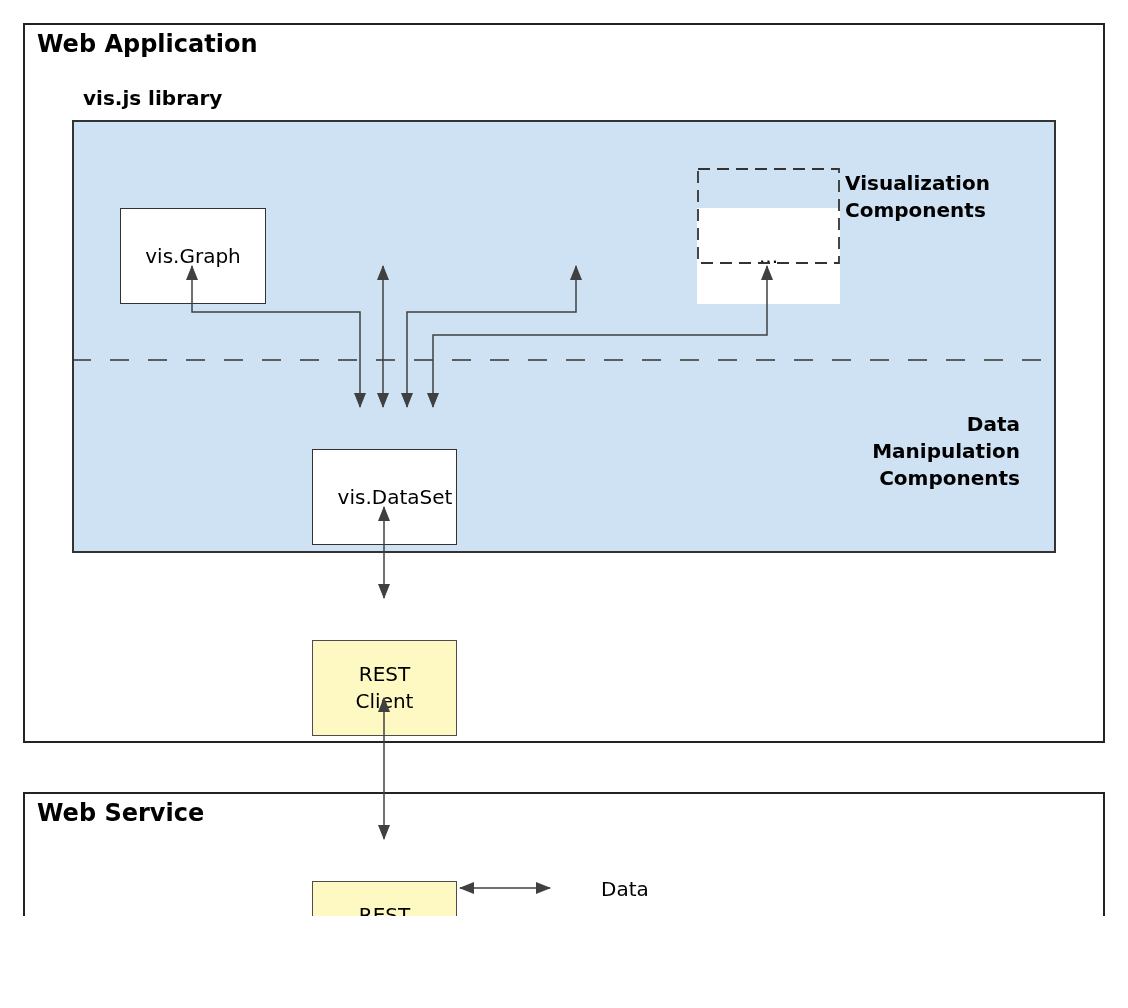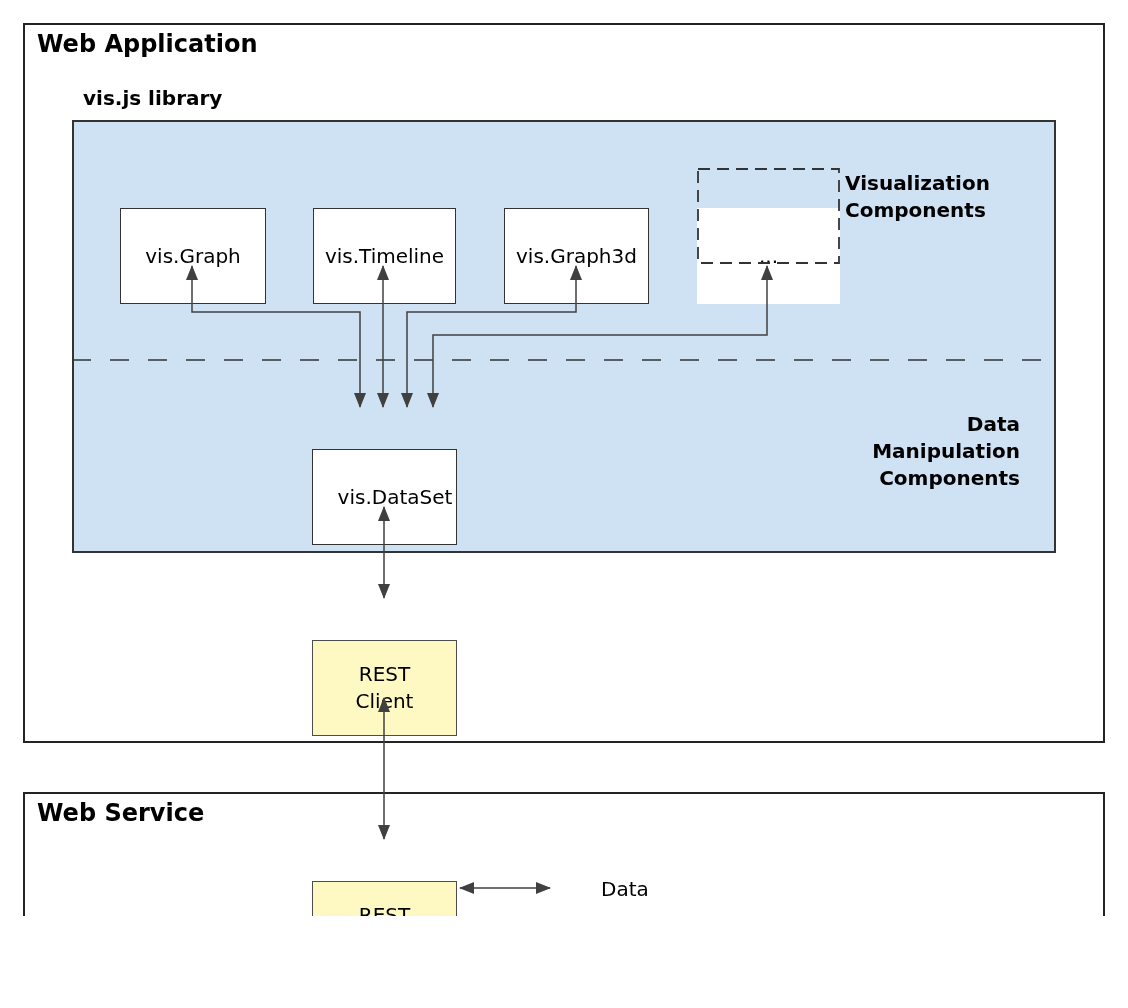--- a/index.html
+++ b/index.html
@@ -102,26 +102,20 @@
   <div class="abs library-panel" style="left:72px; top:120px; width:984px; height:433px;"></div>
 
   <svg class="layer under" viewBox="0 0 1128 1008">
     <path d="M553,855 L553,921 A73,14 0 0 0 699,921 L699,855" fill="#ededed" stroke="#4d4d4d" stroke-width="1.6"></path>
     <ellipse cx="626" cy="855" rx="73" ry="14" fill="#ededed" stroke="#4d4d4d" stroke-width="1.6"></ellipse>
   </svg>
 
   <div class="abs node" style="left:120px; top:168px; width:146px; height:96px;">
     <div>vis.Graph</div>
   </div>
-  <div class="abs node" style="left:313px; top:168px; width:143px; height:96px;">
-    <div>vis.Timeline</div>
-  </div>
-  <div class="abs node" style="left:504px; top:168px; width:145px; height:96px;">
-    <div>vis.Graph3d</div>
-  </div>
   <div class="abs node dashed" style="left:697px; top:168px; width:143px; height:96px;">
     <div>...</div>
   </div>
 
   <div class="abs side-label center" style="left:845px; top:170px; width:200px;">
     <div>Visualization</div>
     <div>Components</div>
   </div>
   <div class="abs side-label right" style="left:800px; top:411px; width:220px;">
     <div>Data</div>

